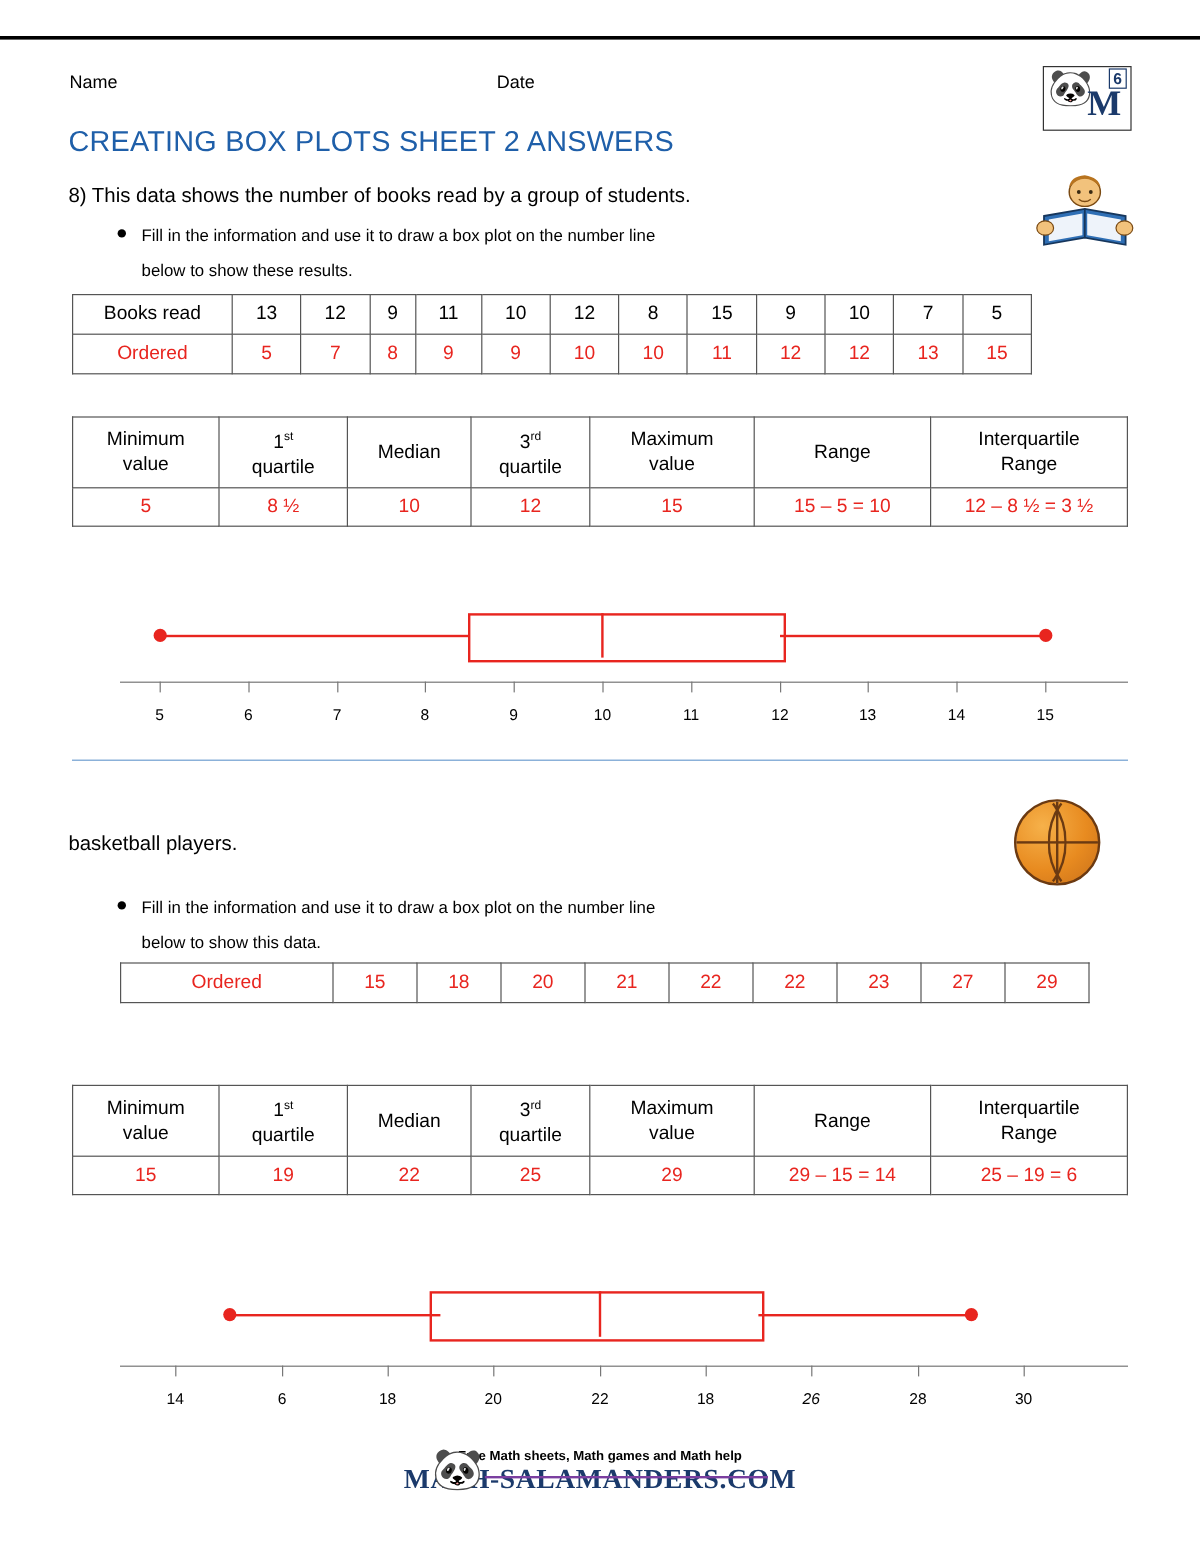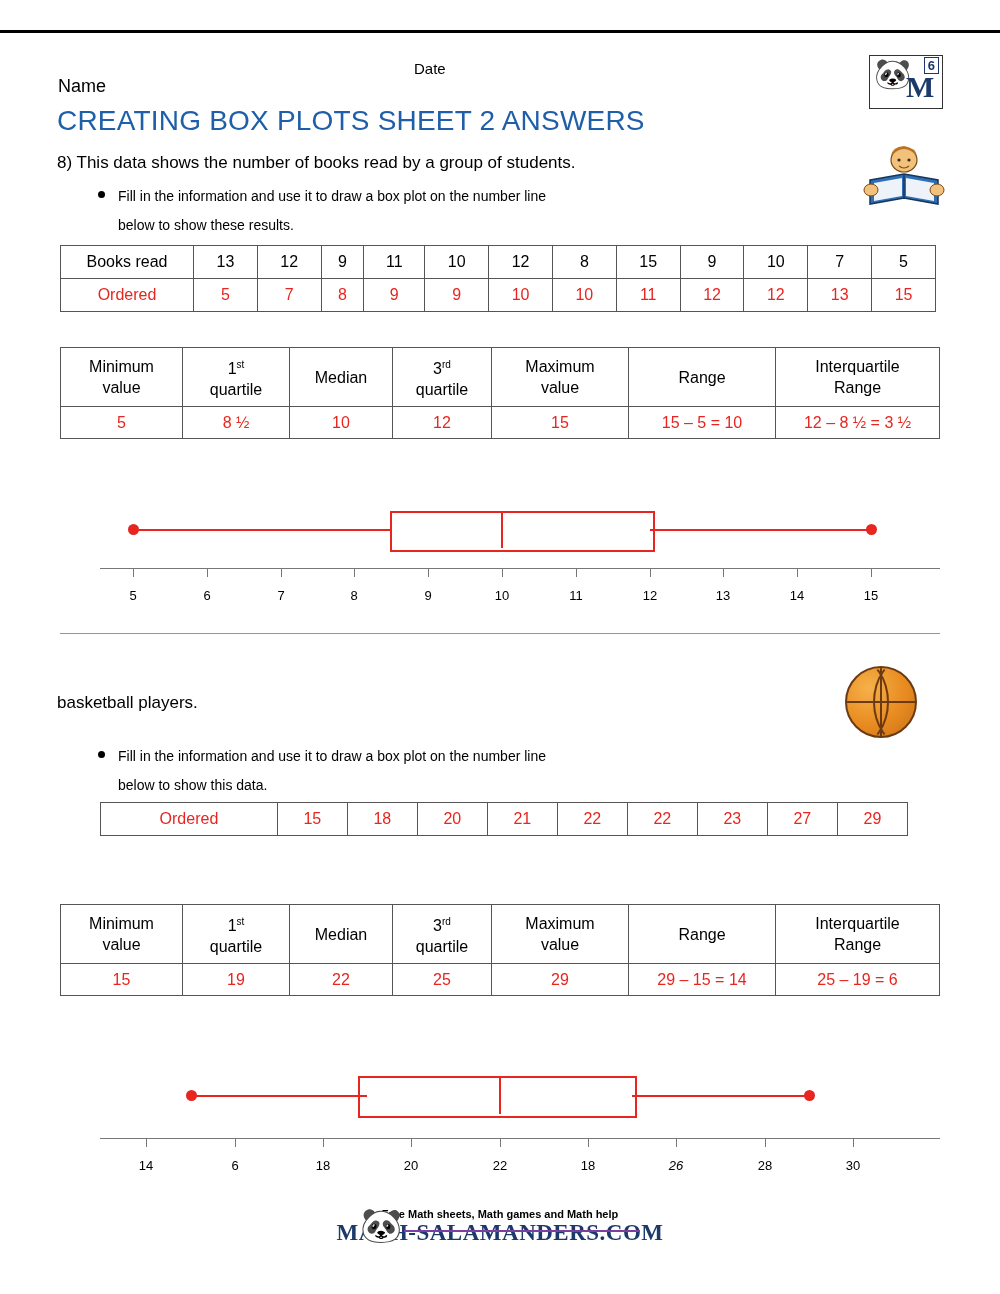--- a/index.html
+++ b/index.html
@@ -27,34 +27,33 @@
     position: absolute;
     top: 0; left: 0;
     width: 1000px;
     height: 1294px;
   }
   
   .name-label {
     position: absolute;
     left: 58px;
     top: 60px;
-    font-size: 18px;
-    margin-top: 16px;
+    font-size: 15px;
   }
   .date-label {
     position: absolute;
     left: 414px;
     top: 60px;
     font-size: 15px;
   }
   .title {
     position: absolute;
     left: 57px;
     top: 105px;
-    font-size: 28px;
+    font-size: 24px;
     color: #1f5fa9;
     letter-spacing: 0.2px;
   }
   
   .logo-box {
     position: absolute;
     left: 869px;
     top: 55px;
     width: 72px;
     height: 52px;
@@ -309,21 +308,21 @@
     <ellipse cx="9" cy="50" rx="7" ry="6" fill="#f2c27c" stroke="#7a4a13" stroke-width="1"></ellipse>
     <ellipse cx="75" cy="50" rx="7" ry="6" fill="#f2c27c" stroke="#7a4a13" stroke-width="1"></ellipse>
   </svg>
 
   <div class="qtext" style="left:57px; top:150px; width:860px;">8) This data shows the number of books read by a group of students.</div>
 
   <div class="bullet-dot" style="left:98px; top:191px;"></div>
   <div class="bullet-line" style="left:118px; top:182px; width:800px;">Fill in the information and use it to draw a box plot on the number line</div>
   <div class="bullet-line" style="left:118px; top:211px; width:800px;">below to show these results.</div>
 
-  <table class="grid" style="left:60px; top:245px; width:876px;">
+  <table class="grid" style="left:60px; top:245px; width:800px;">
     <tbody>
         <tr>
       <td class="lbl" style="width:124px;">Books read</td>
       <td>13</td>
       <td>12</td>
       <td>9</td>
       <td>11</td>
       <td>10</td>
       <td>12</td>
       <td>8</td>

